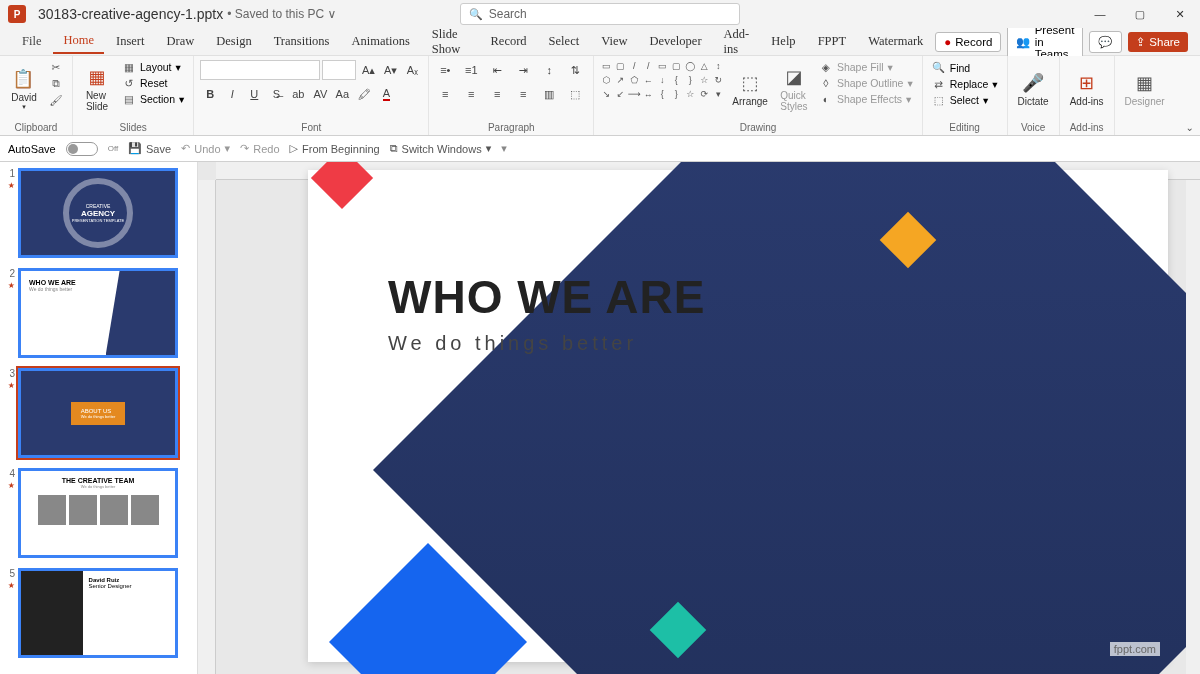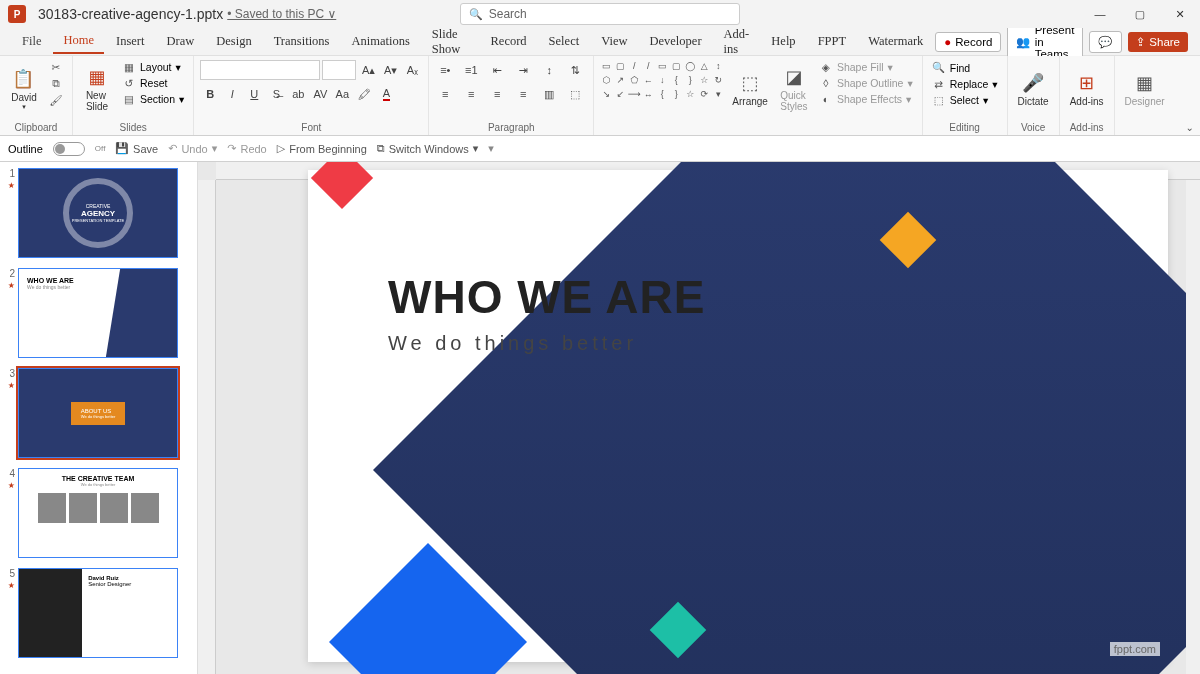--- a/index.html
+++ b/index.html
@@ -2,21 +2,21 @@
 <html><head>
 <meta charset="utf-8">
 <style>
 * { box-sizing: border-box; margin: 0; padding: 0; font-family: "Segoe UI", Arial, sans-serif; }
 body { width: 1200px; height: 674px; background: #f3f3f3; overflow: hidden; position: relative; }
 
 
 .titlebar { height: 28px; background: #f3f3f3; display: flex; align-items: center; padding: 0 8px; position: relative; }
 .ppt-icon { width: 18px; height: 18px; background: #C43E1C; border-radius: 3px; display: flex; align-items: center; justify-content: center; color: #fff; font-size: 10px; font-weight: bold; margin-right: 12px; }
 .doc-title { font-size: 14px; color: #333; }
-.saved-status { font-size: 12px; color: #666; margin-left: 4px; text-decoration: underline; }
+.saved-status { font-size: 12px; color: #666; margin-left: 4px; }
 .search-box { position: absolute; left: 50%; transform: translateX(-50%); width: 280px; height: 22px; background: #fff; border: 1px solid #ccc; border-radius: 3px; display: flex; align-items: center; padding: 0 8px; font-size: 12px; color: #666; }
 .search-box .mag { margin-right: 6px; font-size: 11px; }
 .win-controls { position: absolute; right: 0; display: flex; }
 .win-btn { width: 40px; height: 28px; display: flex; align-items: center; justify-content: center; font-size: 11px; color: #333; cursor: pointer; }
 
 
 .menubar { height: 28px; background: #f3f3f3; display: flex; align-items: center; padding: 0 12px; gap: 2px; border-bottom: 1px solid #e0e0e0; }
 .menu-tab { padding: 4px 10px; font-size: 12.5px; color: #333; cursor: pointer; font-family: Liberation Serif, serif; }
 .menu-tab.file { color: #444; }
 .menu-tab.active { color: #C43E1C; border-bottom: 2px solid #C43E1C; font-weight: 500; }
@@ -48,21 +48,21 @@
 .qat .toggle { width: 32px; height: 14px; border: 1px solid #999; border-radius: 8px; position: relative; }
 .qat .toggle::after { content:''; width: 10px; height: 10px; background: #999; border-radius: 50%; position: absolute; left: 1px; top: 1px; }
 .qat .item { display: flex; align-items: center; gap: 4px; cursor: pointer; color: #555; }
 
 
 .main { display: flex; height: 512px; }
 .thumb-panel { width: 198px; background: #fff; overflow-y: auto; border-right: 1px solid #ddd; padding: 6px 4px; }
 .thumb-item { display: flex; margin-bottom: 10px; }
 .thumb-num { width: 14px; font-size: 10px; color: #666; text-align: right; padding-right: 3px; }
 .thumb-star { font-size: 8px; color: #C43E1C; }
-.thumb { width: 160px; height: 90px; border: 1px solid #3b82f6; background: #fff; position: relative; overflow: hidden; }
+.thumb { width: 160px; height: 90px; border: 3px solid #3b82f6; background: #fff; position: relative; overflow: hidden; }
 .thumb.selected { outline: 2px solid #C43E1C; }
 .thumb1 { background: #2a3a6e; display:flex; align-items:center; justify-content:center; color:#fff; }
 .thumb1 .ring { width:70px; height:70px; border:6px solid rgba(255,255,255,0.4); border-radius:50%; display:flex; flex-direction:column; align-items:center; justify-content:center; }
 .thumb2 { display:flex; }
 .thumb2 .left { width:55%; padding:8px; }
 .thumb2 .t { font-size:7px; font-weight:bold; }
 .thumb2 .right { width:45%; background:#2a3a6e; clip-path: polygon(20% 0,100% 0,100% 100%,0 100%); }
 .thumb3 { background:#2a3a6e; display:flex; align-items:center; justify-content:center; }
 .thumb3 .box { background:#e48920; color:#fff; font-size:6px; padding:6px 10px; }
 .thumb4 { padding:6px; text-align:center; }
@@ -282,20 +282,21 @@
           <span class="rbtn-icon">◪</span>
           <span style="white-space:pre">Quick
 Styles</span>
         </div>
       <div class="small-rows" style="color:#999">
         <div class="small-row"><span class="ic">◈</span><span>Shape Fill</span> ▾</div>
         <div class="small-row"><span class="ic">◊</span><span>Shape Outline</span> ▾</div>
         <div class="small-row"><span class="ic">◐</span><span>Shape Effects</span> ▾</div>
       </div>
     </div>
+    <div class="ribbon-group-label">Drawing</div>
   </div>
 
   <div class="ribbon-group">
     <div class="ribbon-group-content">
       <div class="small-rows">
         <div class="small-row">
             <span class="ic">🔍</span>
             <span>Find</span>
           </div>
         <div class="small-row"><span class="ic">⇄</span><span>Replace</span> ▾</div>
@@ -331,21 +332,21 @@
           <span class="rbtn-icon">▦</span>
           <span>Designer</span>
         </div>
     </div>
     <div class="ribbon-group-label">&nbsp;</div>
   </div>
   <span class="ribbon-collapse">⌄</span>
 </div>
 
 <div class="qat">
-  <span>Outline</span>
+  <span>AutoSave</span>
   <div class="toggle"></div>
   <span style="font-size:8px;color:#888">Off</span>
   <div class="item">
       <span style="color:#8a4a9c">💾</span>
       <span>Save</span>
     </div>
   <div class="item" style="color:#999"><span>↶</span><span>Undo</span> ▾</div>
   <div class="item" style="color:#999">
       <span>↷</span>
       <span>Redo</span>

